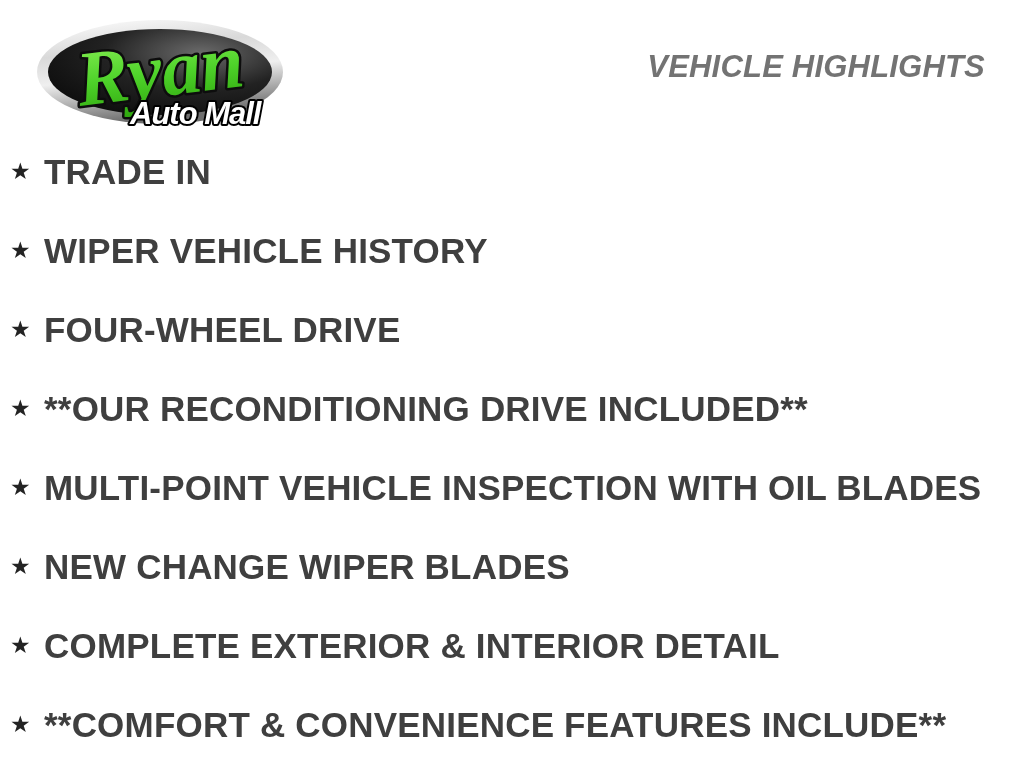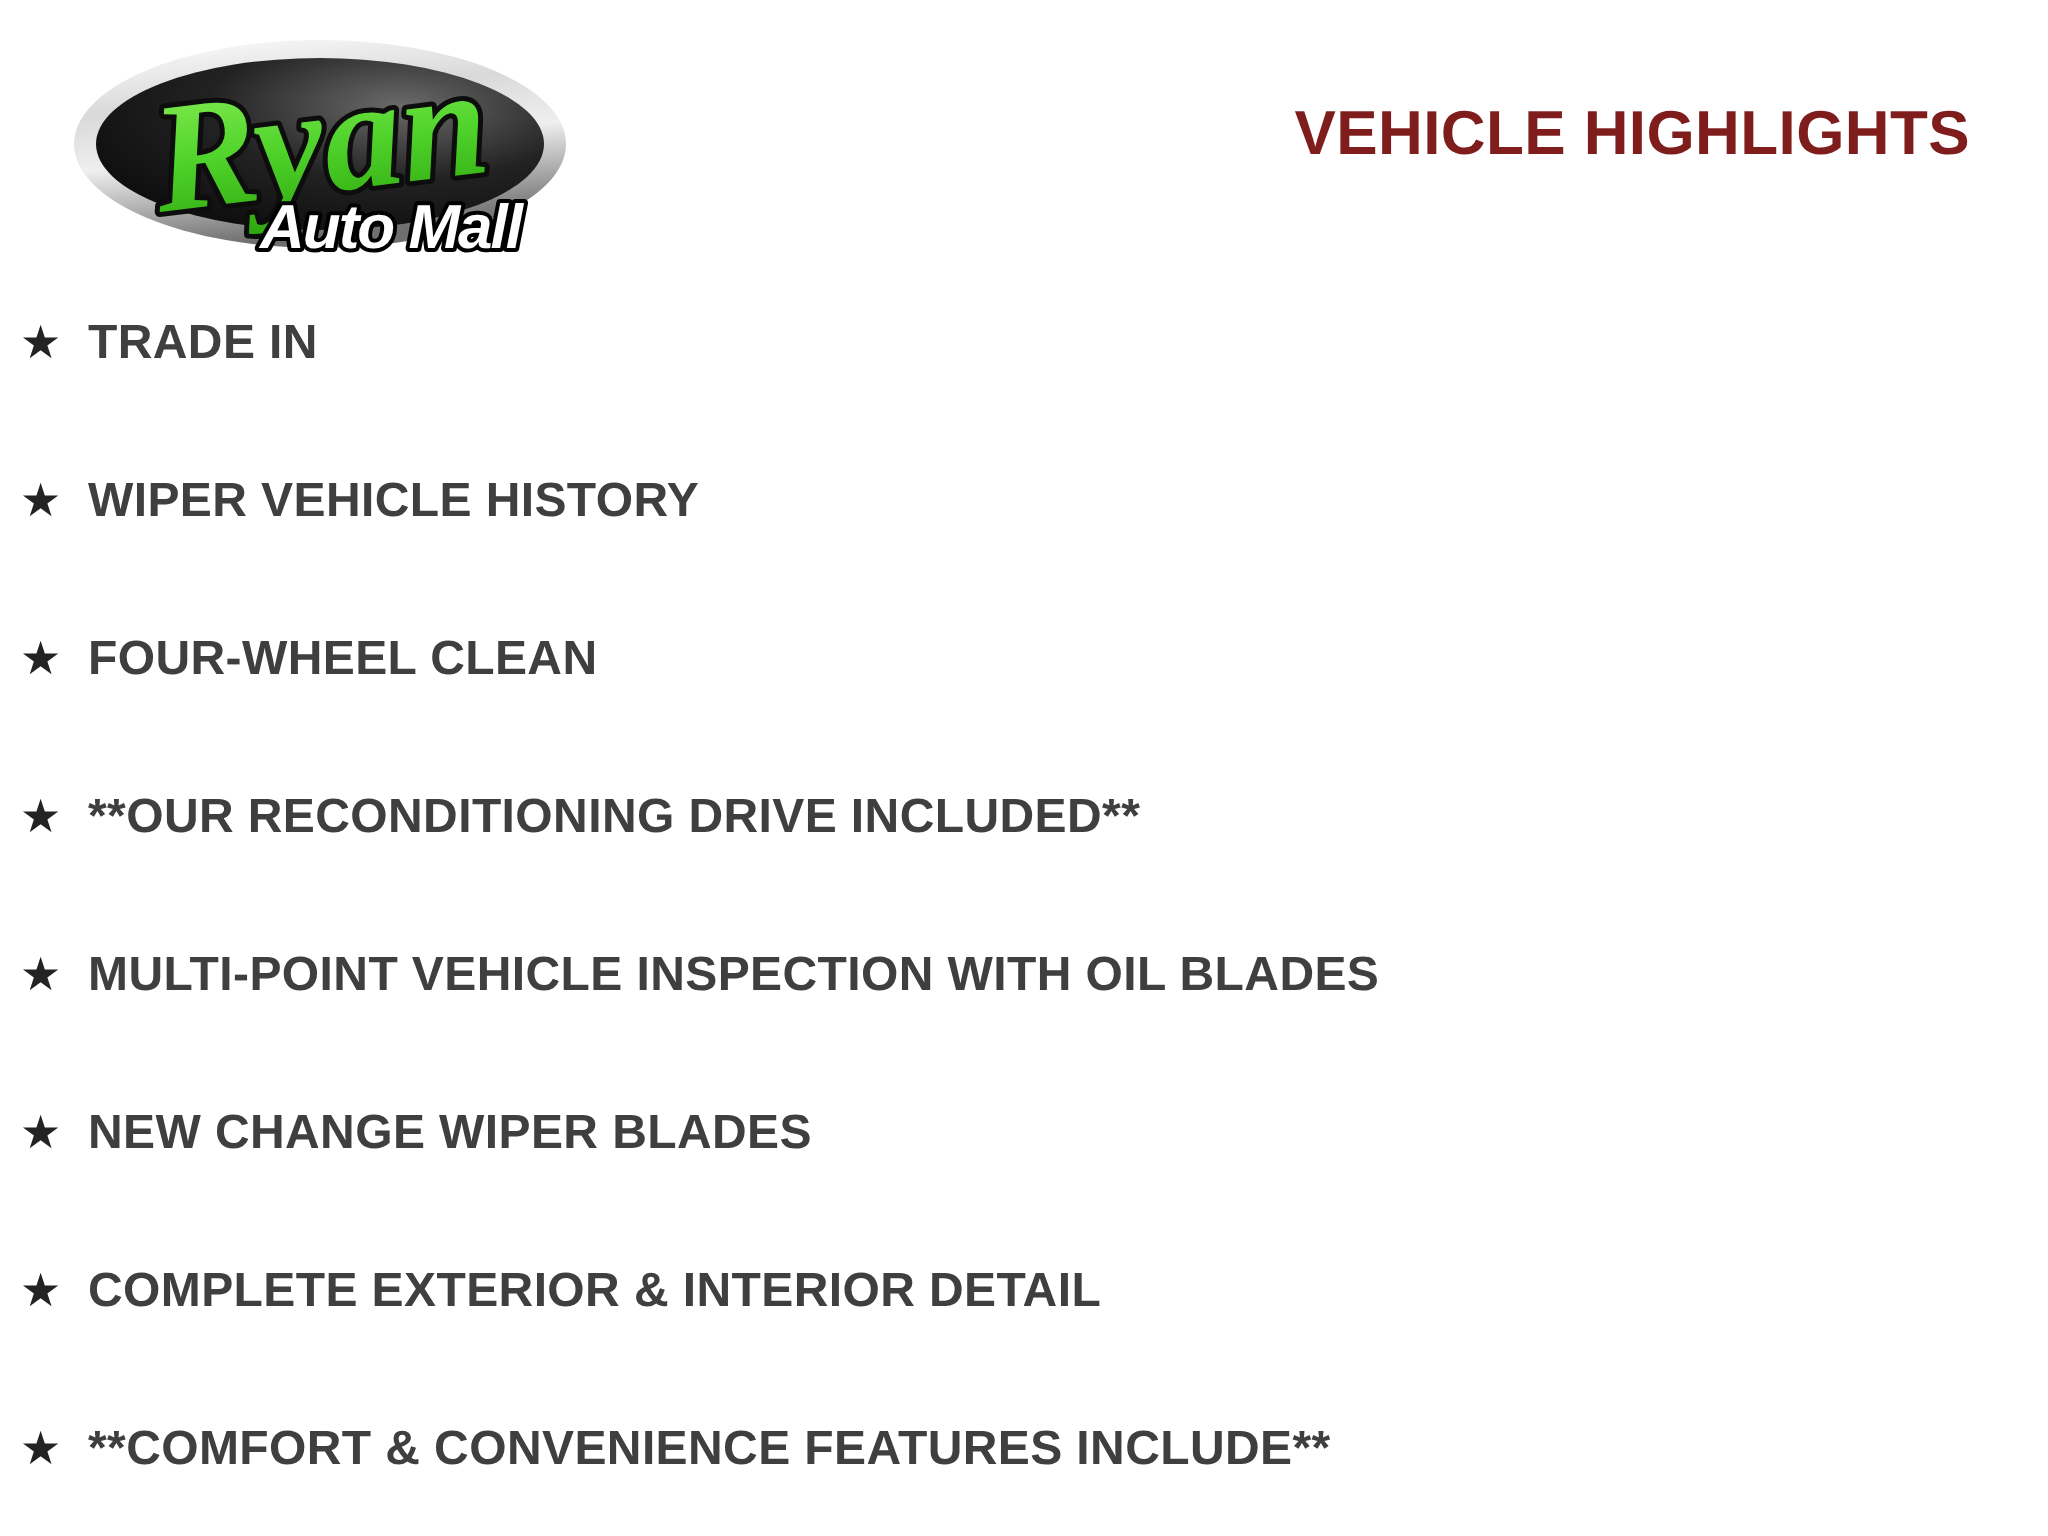--- a/index.html
+++ b/index.html
@@ -21,23 +21,24 @@
     top: 4px;
     width: 260px;
     height: 128px;
   }
   .page-title {
     position: absolute;
     top: 49px;
     right: 39px;
     font-size: 31px;
     font-weight: 700;
-    color: #7f1d1d;
+    color: #737373;
     letter-spacing: 0.2px;
     white-space: nowrap;
+    font-style: italic;
   }
   ul.highlights {
     position: absolute;
     left: 0;
     top: 132px;
     right: 0;
     margin: 0;
     padding: 0;
     list-style: none;
   }
@@ -49,21 +50,21 @@
   }
   .star {
     display: inline-block;
     width: 34px;
     flex: 0 0 34px;
     font-size: 23px;
     line-height: 1;
     color: #232323;
   }
   .label {
-    font-size: 24px;
+    font-size: 35px;
     font-weight: 700;
     color: #3f3f3f;
     letter-spacing: 0.2px;
     white-space: nowrap;
   }
   .logo-ryan-text {
     font-family: "Liberation Serif", serif;
     font-style: italic;
     font-weight: 700;
   }
@@ -111,21 +112,21 @@
     <li>
       <span class="star">★</span>
       <span class="label">TRADE IN</span>
     </li>
     <li>
       <span class="star">★</span>
       <span class="label">WIPER VEHICLE HISTORY</span>
     </li>
     <li>
       <span class="star">★</span>
-      <span class="label">FOUR-WHEEL CLEAN</span>
+      <span class="label">FOUR-WHEEL DRIVE</span>
     </li>
     <li>
       <span class="star">★</span>
       <span class="label">**OUR RECONDITIONING DRIVE INCLUDED**</span>
     </li>
     <li>
       <span class="star">★</span>
       <span class="label">MULTI-POINT VEHICLE INSPECTION WITH OIL BLADES</span>
     </li>
     <li>

